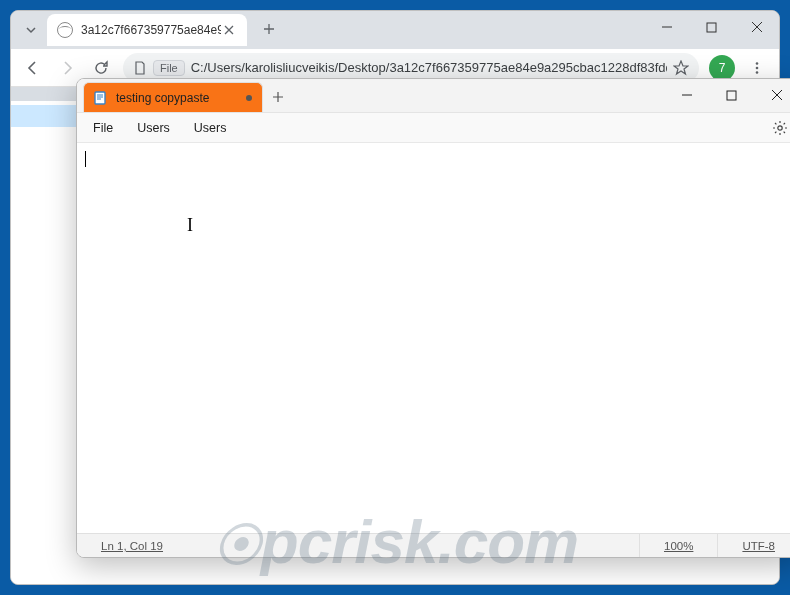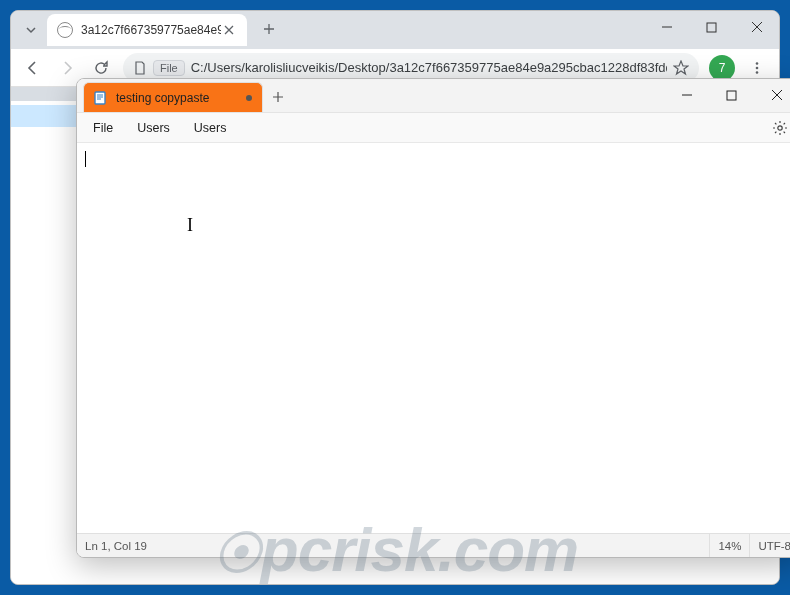--- a/index.html
+++ b/index.html
@@ -259,33 +259,34 @@
 .np-statusbar {
   height: 24px;
   background: #f3f3f3;
   border-top: 1px solid #e0e0e0;
   display: flex;
   align-items: center;
   font-size: 11.5px;
   color: #555;
 }
 .np-statusbar .cell {
-  padding: 0 8px;
+  padding: 0 24px;
   border-left: 1px solid #e0e0e0;
   height: 100%;
   display: flex;
   align-items: center;
+  text-decoration: underline;
 }
 .np-statusbar .cell.first { border-left: none; flex: 0 0 auto; }
 .np-statusbar .spacer { flex: 1; }
 
 
 .watermark {
   position: absolute;
-  left: 0; right: 0; bottom: 10px;
+  left: 0; right: 0; bottom: 18px;
   text-align: center;
   font-size: 62px;
   font-weight: 700;
   font-style: italic;
   color: rgba(90,110,130,0.28);
   pointer-events: none;
   letter-spacing: -1px;
   font-family: Arial, sans-serif;
 }
 .watermark .g {
@@ -430,20 +431,20 @@
         </svg>
     </span>
   </div>
   <div class="np-editor">
     <span class="caret"></span>
     <span class="ibeam-cursor">I</span>
   </div>
   <div class="np-statusbar">
     <span class="cell first">Ln 1, Col 19</span>
     <span class="spacer"></span>
-    <span class="cell">14%</span>
+    <span class="cell">100%</span>
     <span class="cell">UTF-8</span>
   </div>
 </div>
 
 <div class="watermark">
   <span class="g">⦿</span><span>pcrisk.com</span>
 </div>
 
 </body></html>

